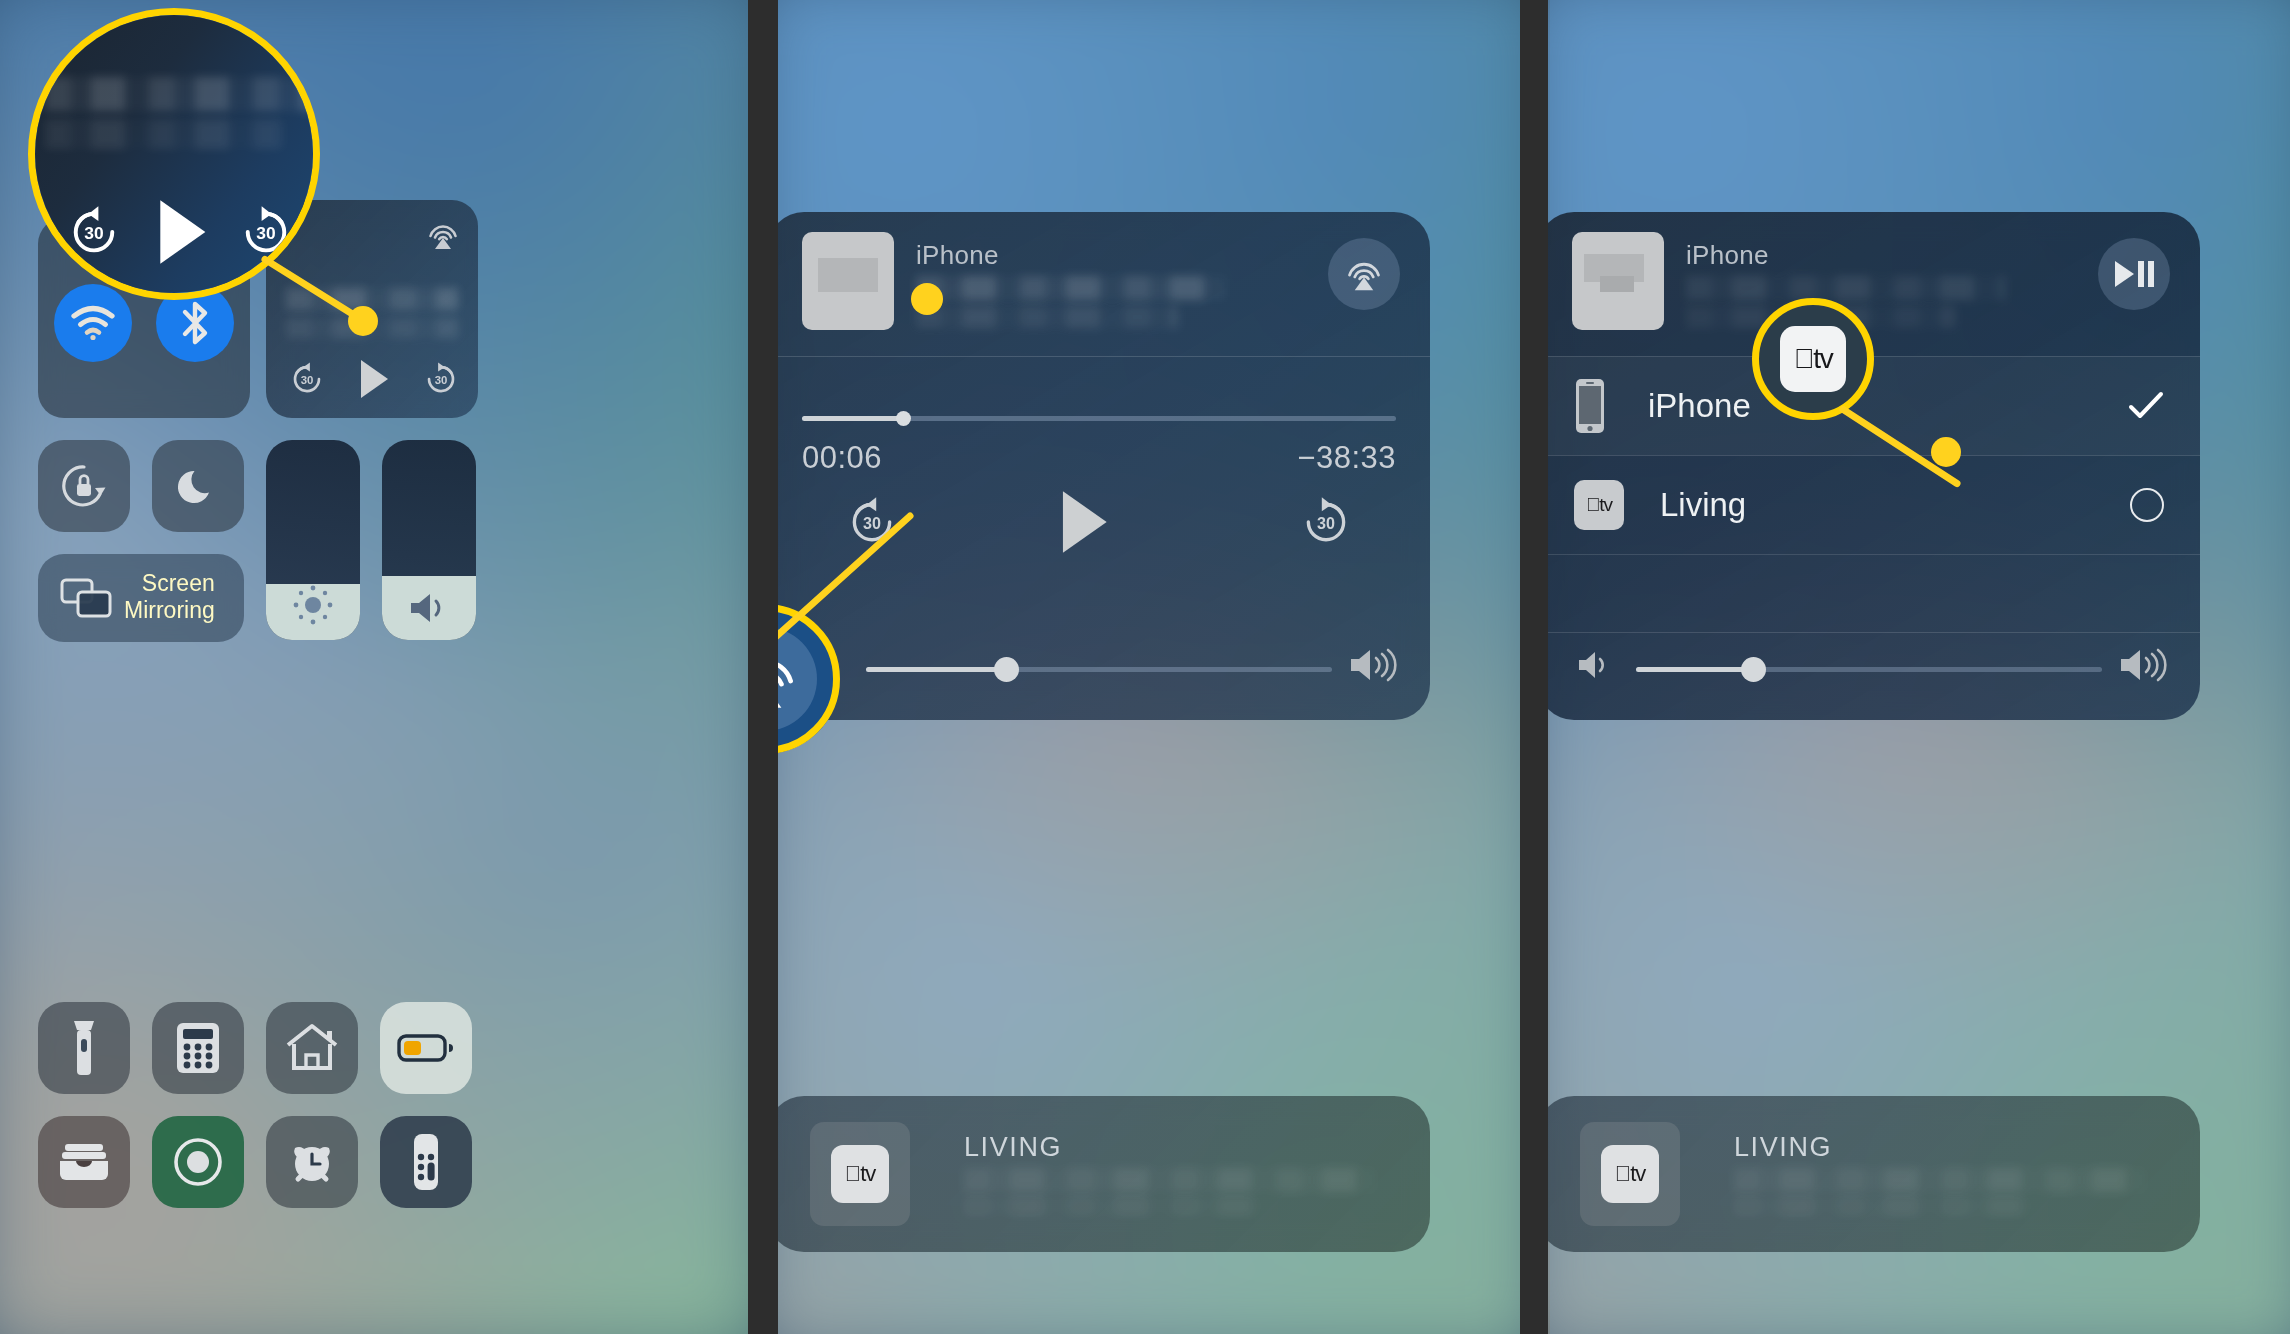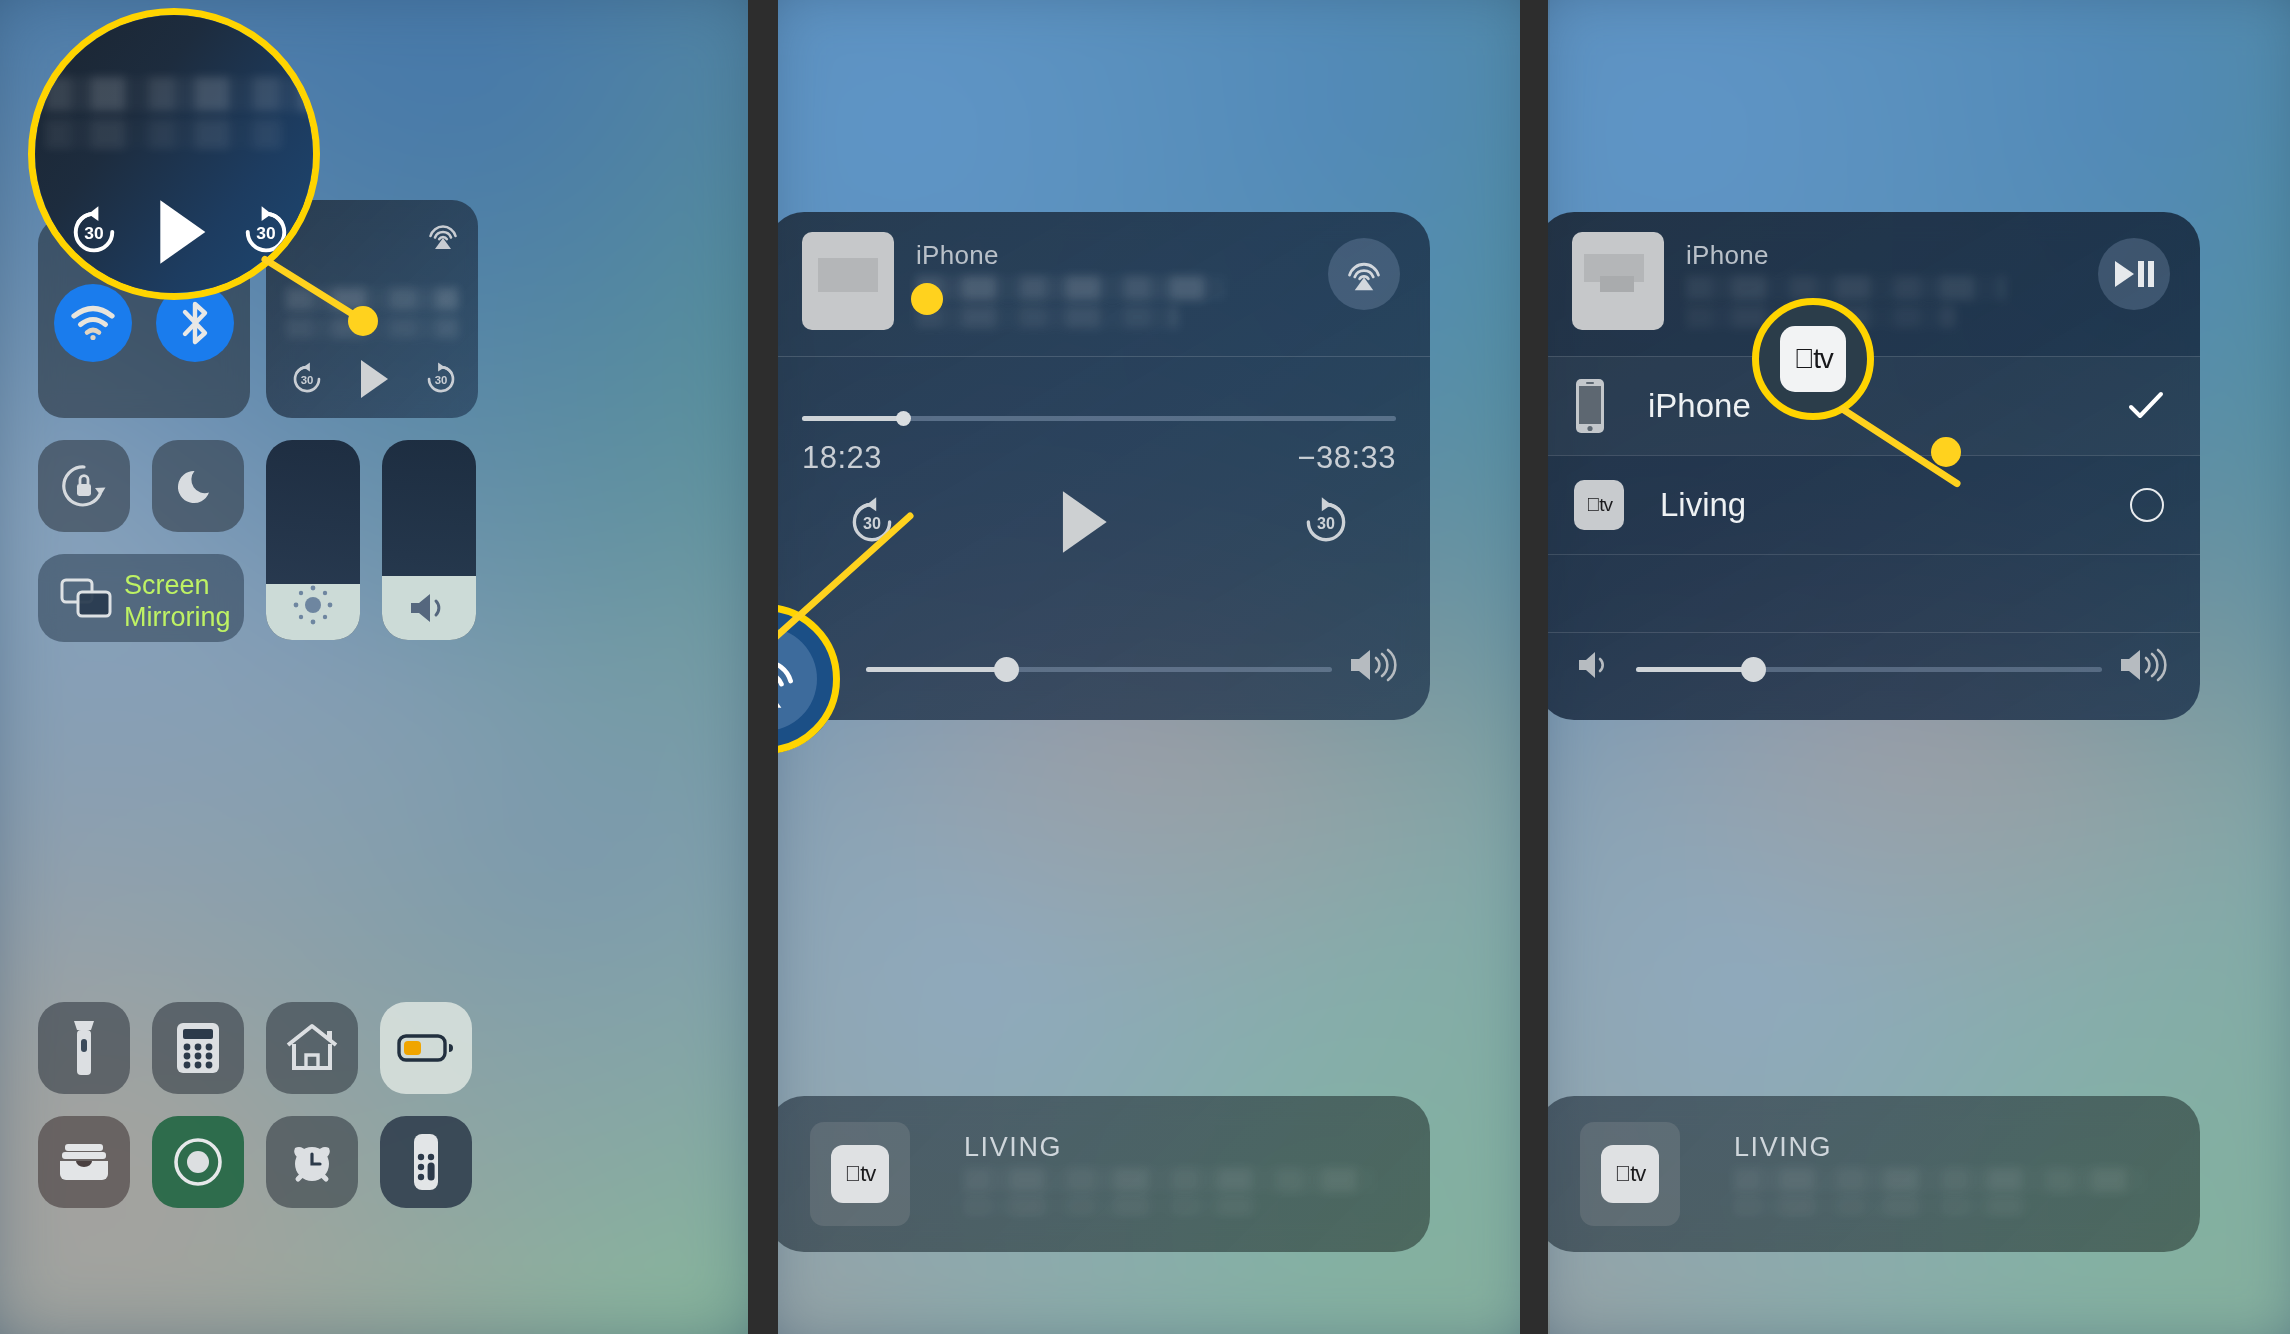--- a/index.html
+++ b/index.html
@@ -56,21 +56,21 @@
   svg{display:block;overflow:visible;}
   .callout-dot{position:absolute;background:#FFD21E;border-radius:50%;}
   .callout-line{position:absolute;background:#FFD21E;transform-origin:0 50%;height:7px;border-radius:4px;}
 
   
   .magnifier{position:absolute;border-radius:50%;overflow:hidden;border:7px solid #FFD400;box-sizing:border-box;}
   .time{font-size:31px;color:#c9ced4;letter-spacing:.5px;}
   .dev-label{font-size:33px;color:#eef1f3;}
   .src-label{font-size:26px;color:#b9c0c8;letter-spacing:.3px;}
   .living-label{font-size:27px;color:#cfd6db;letter-spacing:1.6px;}
-  .mirror-label{font-size:27px;color:#bef264;line-height:1.18;}
+  .mirror-label{font-size:23px;color:#fef9c3;line-height:1.18;text-align:right;}
 </style>
 </head>
 <body>
 
 <div class="stage">
 
   <div class="panel" id="panel1">
     <div class="wall"></div>
 
     <div class="cc-card" style="left:38px;top:218px;width:212px;height:200px;">
@@ -321,21 +321,21 @@
         </svg>
       </div>
 
       <div style="position:absolute;left:0;right:0;top:144px;height:1px;background:rgba(255,255,255,.15);"></div>
 
       <div style="position:absolute;left:34px;right:34px;top:204px;height:5px;">
         <div style="position:absolute;inset:0;border-radius:3px;background:rgba(160,180,205,.40);"></div>
         <div style="position:absolute;left:0;top:0;height:100%;width:17%;border-radius:3px;background:#cfd4d8;"></div>
         <div style="position:absolute;left:17%;top:-5px;width:15px;height:15px;border-radius:50%;background:#d9dde0;margin-left:-7px;"></div>
       </div>
-      <div class="time" style="position:absolute;left:34px;top:228px;">18:23</div>
+      <div class="time" style="position:absolute;left:34px;top:228px;">00:06</div>
       <div class="time" style="position:absolute;right:34px;top:228px;">−38:33</div>
 
       <div style="position:absolute;left:76px;top:282px;">
         <svg width="56" height="56" viewBox="0 0 40 40">
           <path d="M20 7.5 A12.6 12.6 0 1 0 32.6 20" stroke="#cdd2d7" stroke-width="2.4" fill="none" stroke-linecap="round"></path>
           <path d="M20 7.5 A12.6 12.6 0 0 0 9.3 13.2" stroke="#cdd2d7" stroke-width="2.4" fill="none" stroke-linecap="round"></path>
           <path d="M23 2.3 L16.2 7.6 L23 12.4 Z" fill="#cdd2d7"></path>
           <text x="20" y="24.8" font-family="Liberation Sans, sans-serif" font-size="11.5" font-weight="bold" fill="#cdd2d7" text-anchor="middle">30</text>
         </svg>
       </div>

